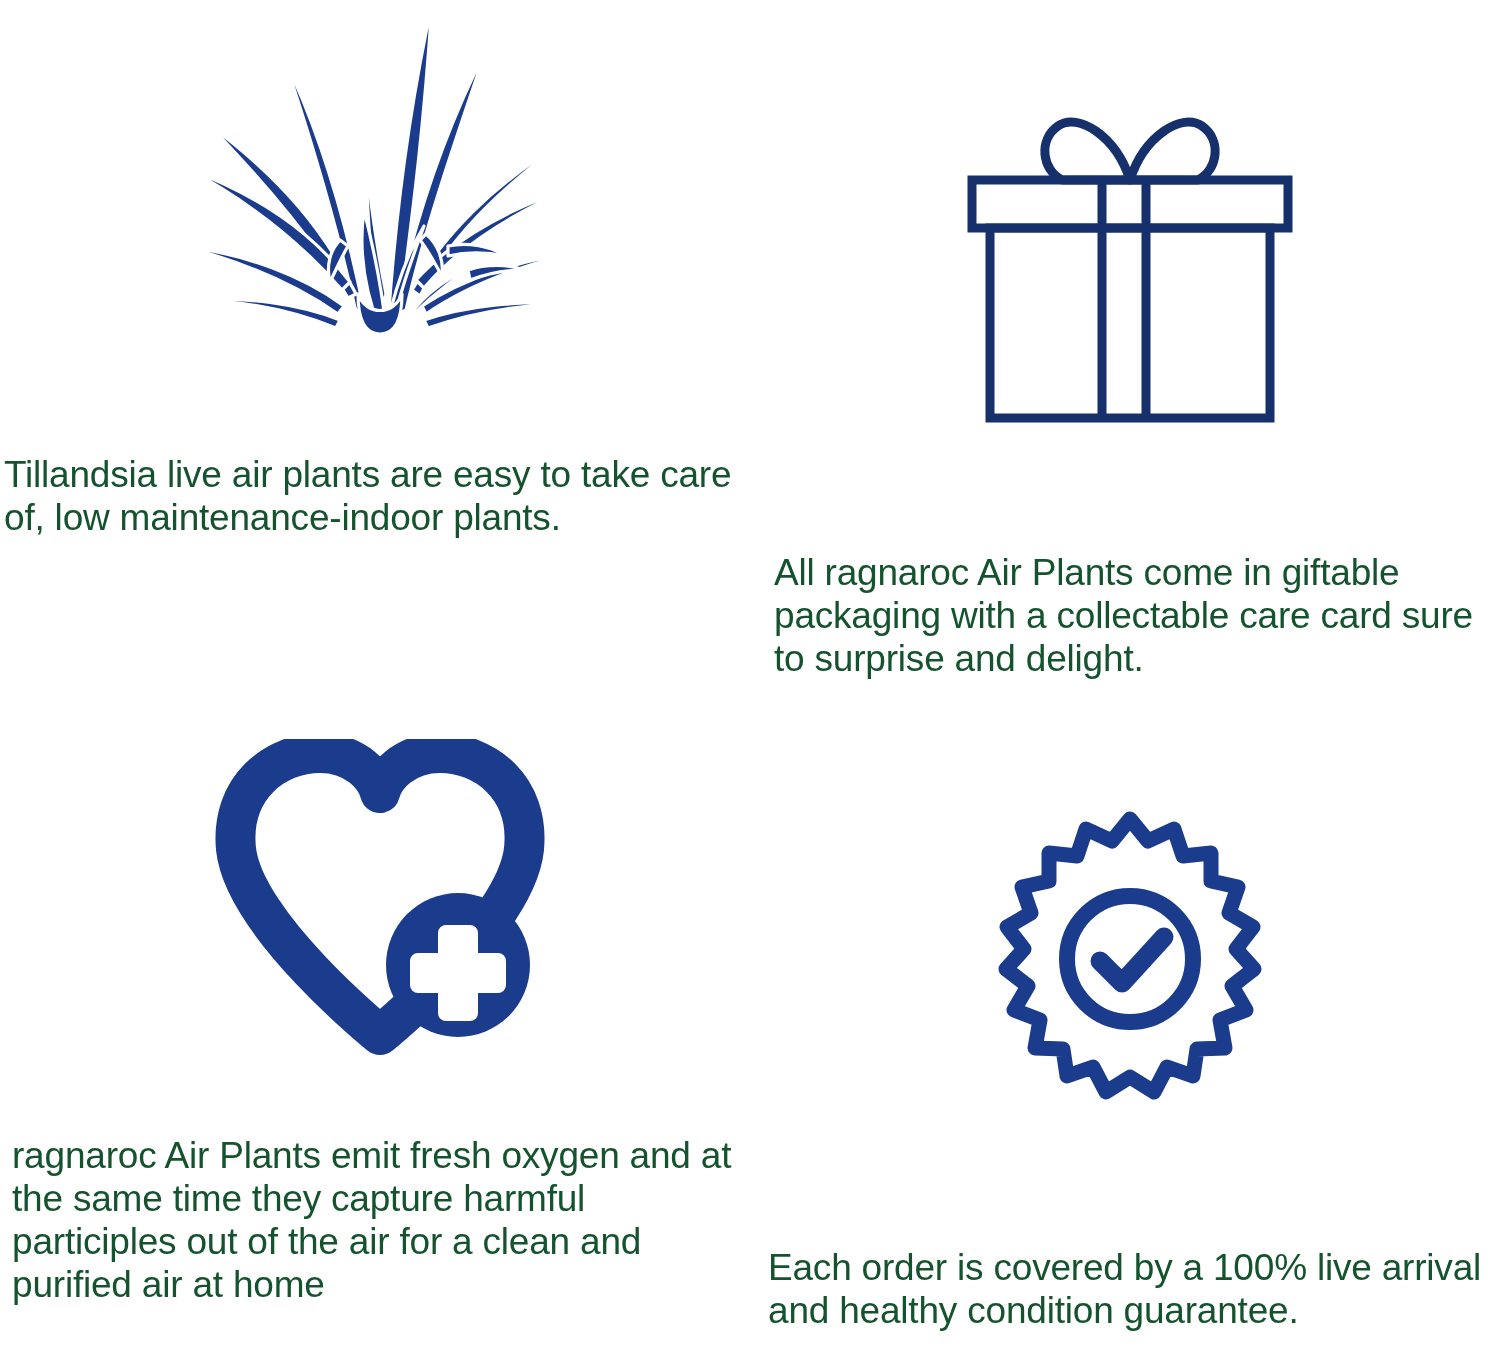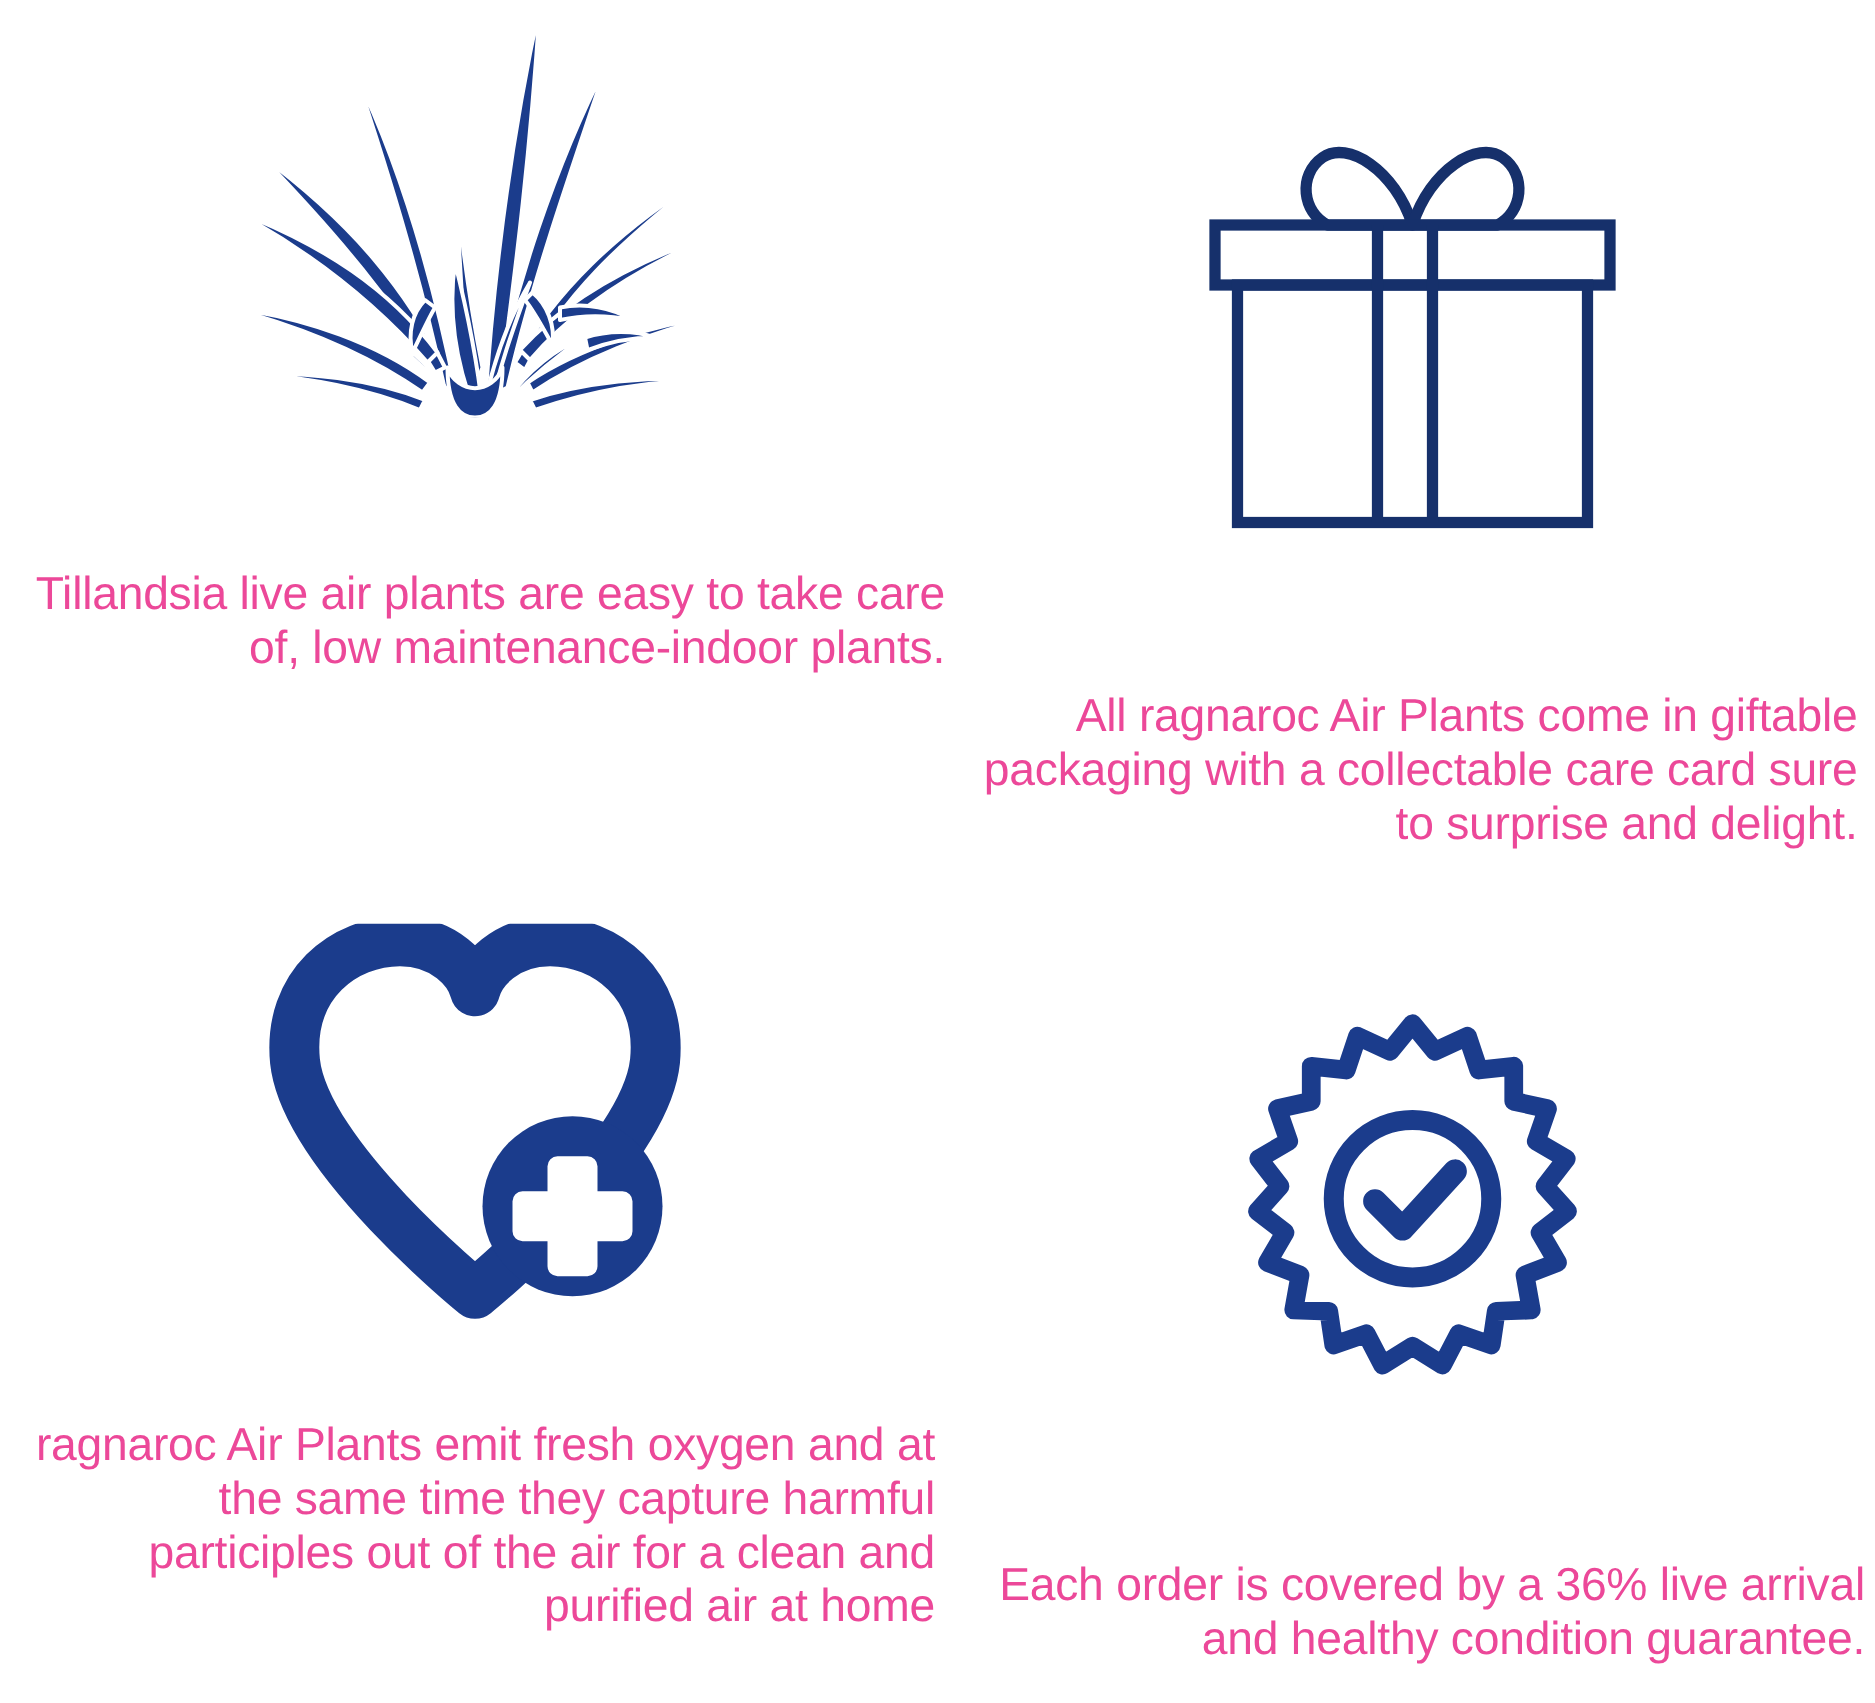--- a/index.html
+++ b/index.html
@@ -36,26 +36,26 @@
 
   .icon-wrap {
     display: flex;
     align-items: center;
     justify-content: center;
     width: 100%;
   }
 
   .caption {
     width: 100%;
-    text-align: right;
+    text-align: left;
     font-family: "Liberation Sans", sans-serif;
     font-size: 37px;
     line-height: 1.16;
     letter-spacing: -0.2px;
-    color: #ec4899;
+    color: #14532d;
     box-sizing: border-box;
   }
 
   
   .cell-plant .icon-wrap { height: 436px; align-items: flex-start; }
   .cell-plant .icon-wrap svg { margin-top: -6px; }
   .cell-plant .caption { padding: 0 4px; }
 
   
   .cell-heart .icon-wrap { height: 436px; align-items: center; }
@@ -169,16 +169,16 @@
                  L245 237 L217 238 L213 265 L187 256 L174 281 L150 266
                  L126 281 L113 256 L87 265 L83 238 L55 237 L60 209
                  L34 199 L48 175 L26 158 L44 138 L27 116 L51 102
                  L42 76 L69 70 L69 42 L97 45 L106 18 L132 30 Z" fill="none" stroke="#1B3C8C" stroke-width="15" stroke-linejoin="round"></path>
 
         <circle cx="150" cy="148" r="63" fill="none" stroke="#1B3C8C" stroke-width="16"></circle>
 
         <path d="M120 150 L142 172 L184 126" fill="none" stroke="#1B3C8C" stroke-width="19" stroke-linecap="round" stroke-linejoin="round"></path>
       </svg>
     </div>
-    <div class="caption">Each order is covered by a 36% live arrival and healthy condition guarantee.</div>
+    <div class="caption">Each order is covered by a 100% live arrival and healthy condition guarantee.</div>
   </div>
 
 </div>
 
 </body></html>

